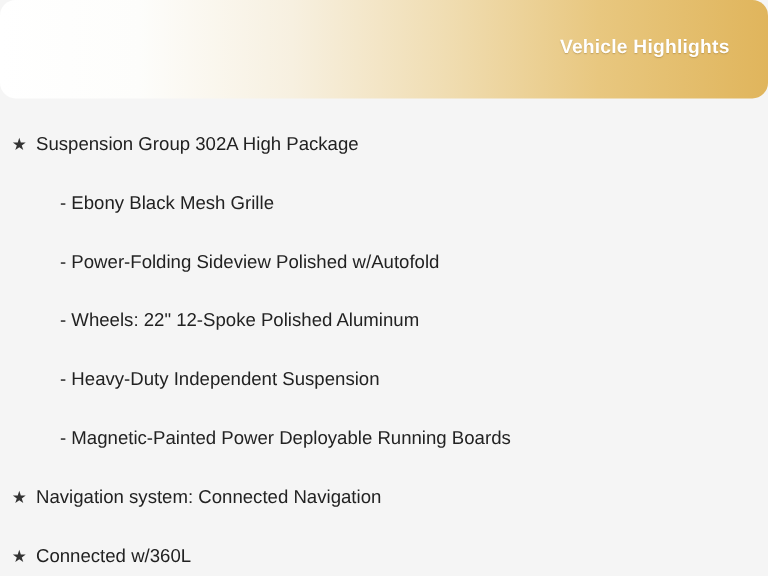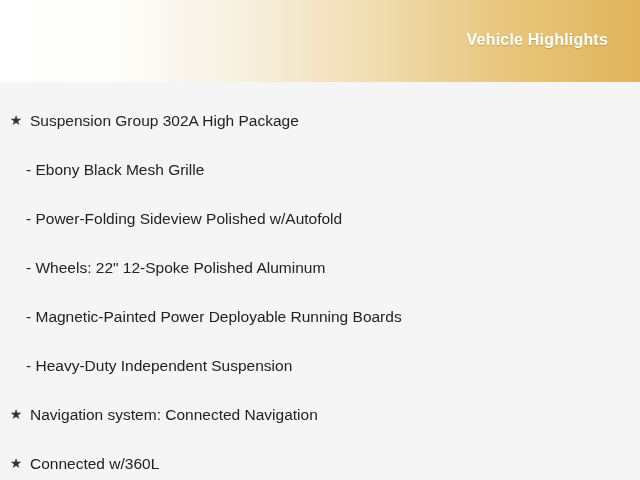--- a/index.html
+++ b/index.html
@@ -25,20 +25,21 @@
     width: 640px;
     height: 82px;
     background: linear-gradient(to right,
         #ffffff 0%,
         #fdfdfb 18%,
         #f7f0e0 38%,
         #f0ddb2 58%,
         #e8c77f 78%,
         #e0b55c 100%);
     box-sizing: border-box;
+    border-radius: 13px;
   }
   .header-title {
     position: absolute;
     right: 32px;
     top: 31px;
     font-size: 16px;
     font-weight: bold;
     color: #ffffff;
     letter-spacing: 0.2px;
     text-shadow: 0 1px 1px rgba(120,90,30,0.35);
@@ -68,20 +69,21 @@
     top: 0;
     width: 16px;
     height: 49px;
     line-height: 49px;
     text-align: center;
     font-size: 14px;
     color: #333333;
   }
   li.hl-item.sub {
     padding-left: 26px;
+    margin-left: 24px;
   }
   li.hl-item.sub .label {
     display: inline-block;
   }
   .footer-fade {
     position: absolute;
     left: 0;
     bottom: 0;
     width: 640px;
     height: 8px;
@@ -111,25 +113,25 @@
 
       <li class="hl-item sub">
         <span class="label">- Power-Folding Sideview Polished w/Autofold</span>
       </li>
 
       <li class="hl-item sub">
         <span class="label">- Wheels: 22" 12-Spoke Polished Aluminum</span>
       </li>
 
       <li class="hl-item sub">
-        <span class="label">- Magnetic-Painted Power Deployable Running Boards</span>
+        <span class="label">- Heavy-Duty Independent Suspension</span>
       </li>
 
       <li class="hl-item sub">
-        <span class="label">- Heavy-Duty Independent Suspension</span>
+        <span class="label">- Magnetic-Painted Power Deployable Running Boards</span>
       </li>
 
       <li class="hl-item">
         <span class="star-icon">★</span>
         <span class="label">Navigation system: Connected Navigation</span>
       </li>
 
       <li class="hl-item">
         <span class="star-icon">★</span>
         <span class="label">Connected w/360L</span>

